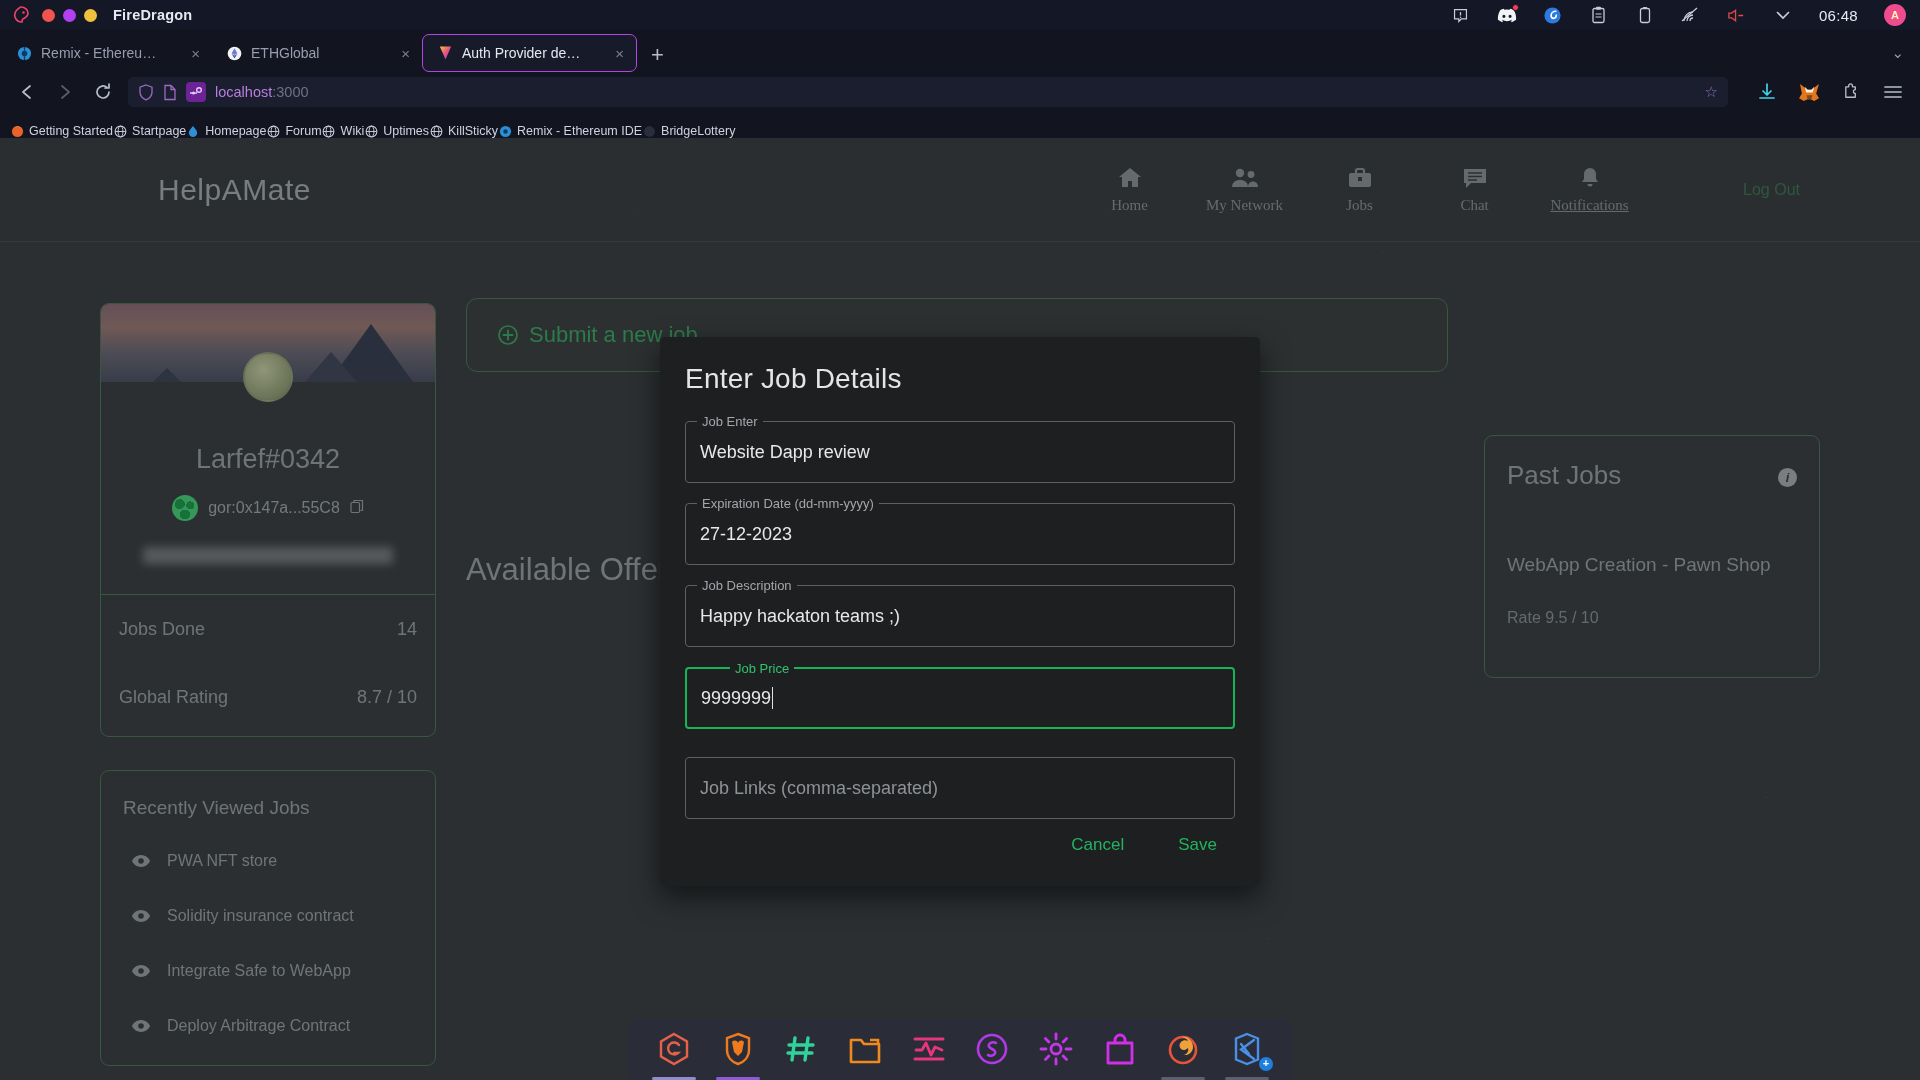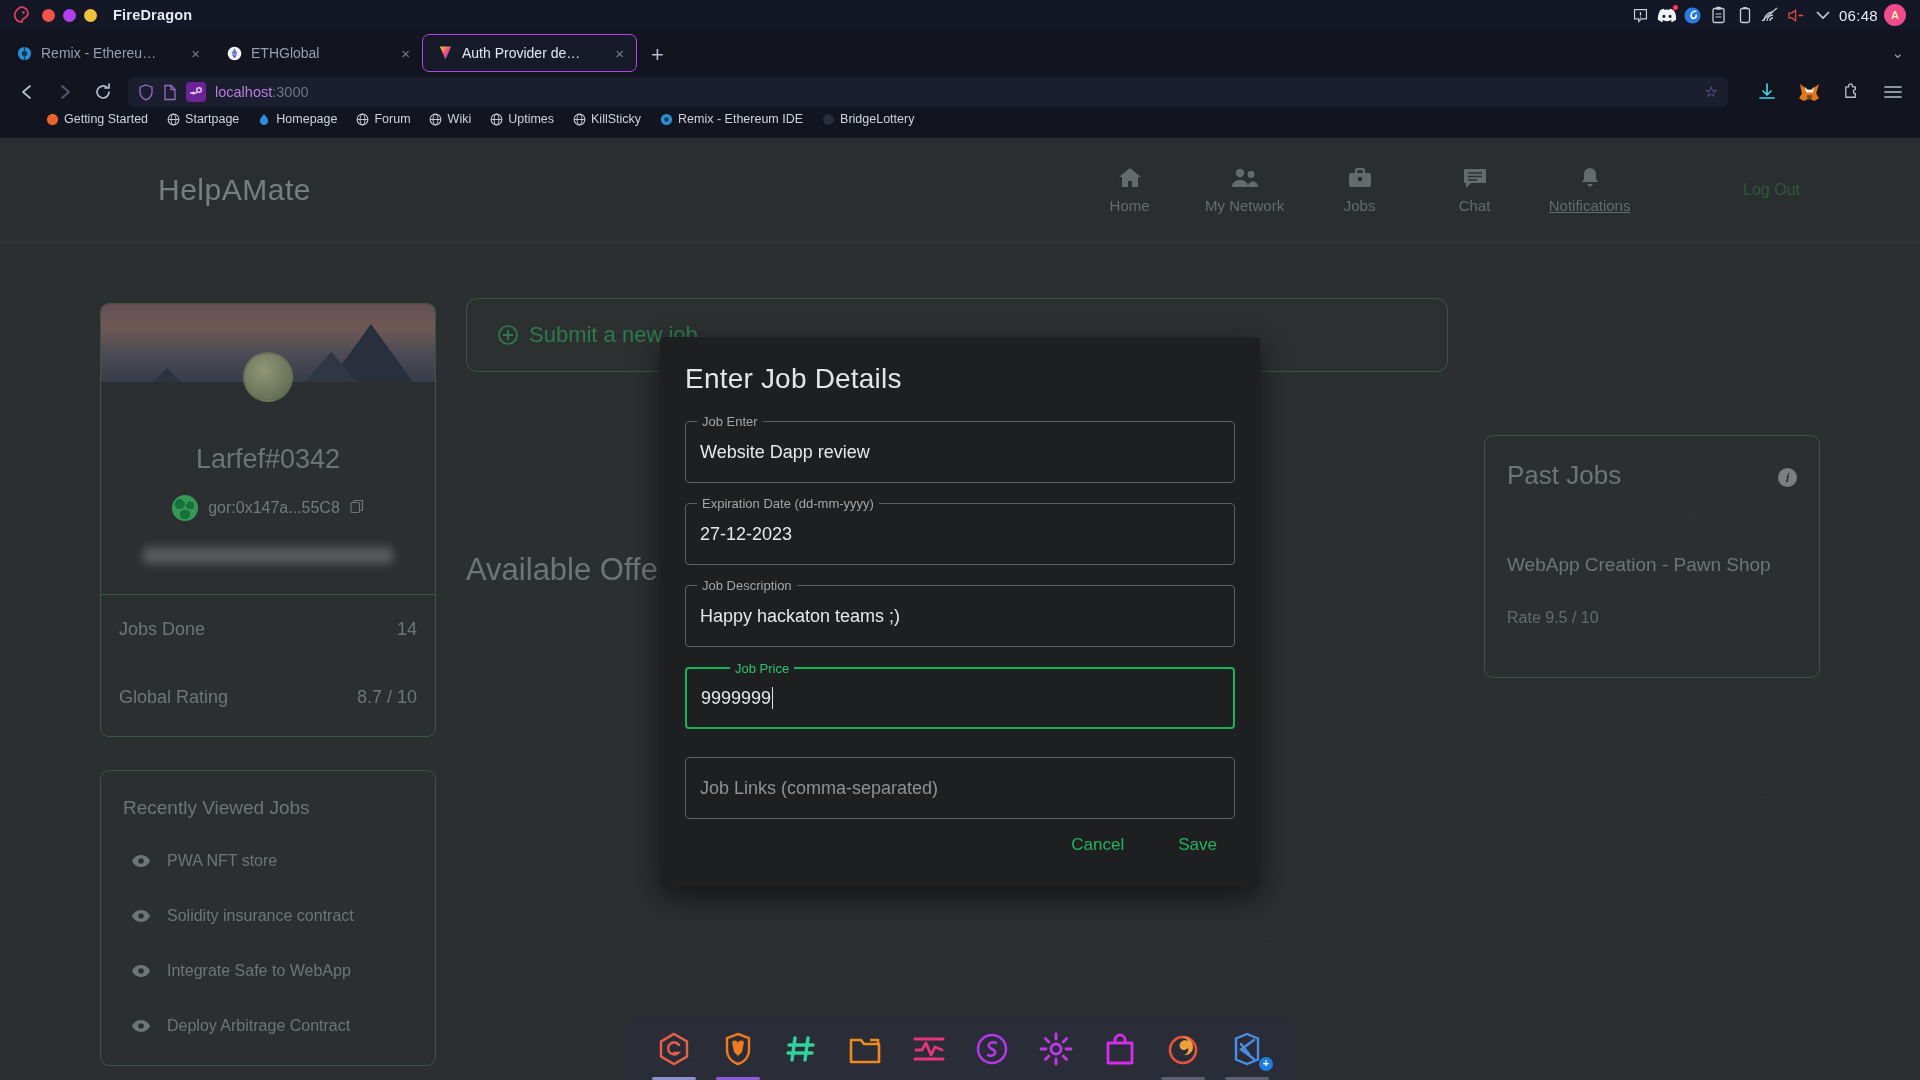--- a/index.html
+++ b/index.html
@@ -21,21 +21,21 @@
     display:flex; align-items:center; justify-content:center;
   }
   .wbtn { width: 13px; height: 13px; border-radius: 50%; margin-right: 8px; }
   .wbtn.r { background: #f0544c; }
   .wbtn.p { background: #b23ff0; }
   .wbtn.y { background: #f0c13f; }
   #os-appname {
     color: #e8e9f2; font-size: 14.5px; font-weight: bold;
     margin-left: 8px; letter-spacing: .2px;
   }
-  #tray { margin-left: auto; display: flex; align-items: center; gap: 6px; padding-right: 4px; }
+  #tray { margin-left: auto; display: flex; align-items: center; gap: 26px; padding-right: 4px; }
   .tray-ic { width: 20px; height: 20px; display:flex; align-items:center; justify-content:center;
              color:#c9ccda; position:relative; }
   .tray-ic svg { display:block; }
   #tray-clock { color: #e8e9f2; font-size: 15px; letter-spacing: .3px; }
   #tray-avatar {
     width: 22px; height: 22px; border-radius: 50%;
     background: #ef4b8d; color: #fff4b0; font-size: 11px; font-weight: bold;
     display: flex; align-items: center; justify-content: center;
   }
   .badge-dot {
@@ -79,21 +79,21 @@
   #omni-text { font-size: 14.5px; color: #b87fe0; }
   #omni-text .port { color: #6e7183; }
   #omni-star { margin-left: auto; color: #8d6fb5; font-size: 15px; }
   .shield-ic, .page-ic { color: #9a6bc4; display:flex; }
   #omni-badge {
     width: 20px; height: 20px; border-radius: 4px; background: #6b2396;
     display: flex; align-items: center; justify-content: center; color: #e9c7ff;
   }
   #toolbar-right { display: flex; align-items: center; gap: 16px; padding-left: 14px; }
 
-  #bookmarks { height: 26px; display: flex; align-items: flex-start; gap: 18px; padding: 0 10px; margin-left: 35px; }
+  #bookmarks { height: 26px; display: flex; align-items: flex-end; padding: 0 10px; }
   .bm { display: flex; align-items: center; gap: 5px; font-size: 12.5px; color: #cfd2e0; white-space: nowrap;}
   .bm .bmico { width: 14px; height: 14px; display:flex; align-items:center; justify-content:center; }
 
   
   #page {
     position: absolute; top: 138px; left: 0; width: 1920px; height: 942px;
     background:
       radial-gradient(1px 1px at 15% 22%, rgba(255,255,255,.25), transparent),
       radial-gradient(1px 1px at 33% 8%, rgba(255,255,255,.18), transparent),
       radial-gradient(1px 1px at 58% 30%, rgba(255,255,255,.20), transparent),
@@ -116,21 +116,21 @@
   #brand {
     font-size: 30px; color: #a7aeb2; letter-spacing: .5px;
     margin-left: 158px; font-weight: 400;
   }
   #web-nav { display: flex; gap: 0; margin-left: auto; margin-right: 0; }
   .navitem {
     width: 115px; display: flex; flex-direction: column; align-items: center; gap: 6px;
     color: #8d9498;
   }
   .navitem .nav-ic { height: 26px; display:flex; align-items:center; }
-  .navitem .nav-lb { font-size: 15px; }
+  .navitem .nav-lb { font-size: 15px; font-family: Liberation Serif, serif; }
   .navitem.active .nav-lb { text-decoration: underline; }
   #logout {
     color: #3f7a55; font-size: 16px; margin-left: 96px; margin-right: 120px;
   }
   #header-divider {
     position:absolute; top:103px; left:0; width:1920px; height:1px; background: rgba(255,255,255,.07);
   }
 
   
   #left-col { position: absolute; left: 100px; top: 165px; width: 336px; }

